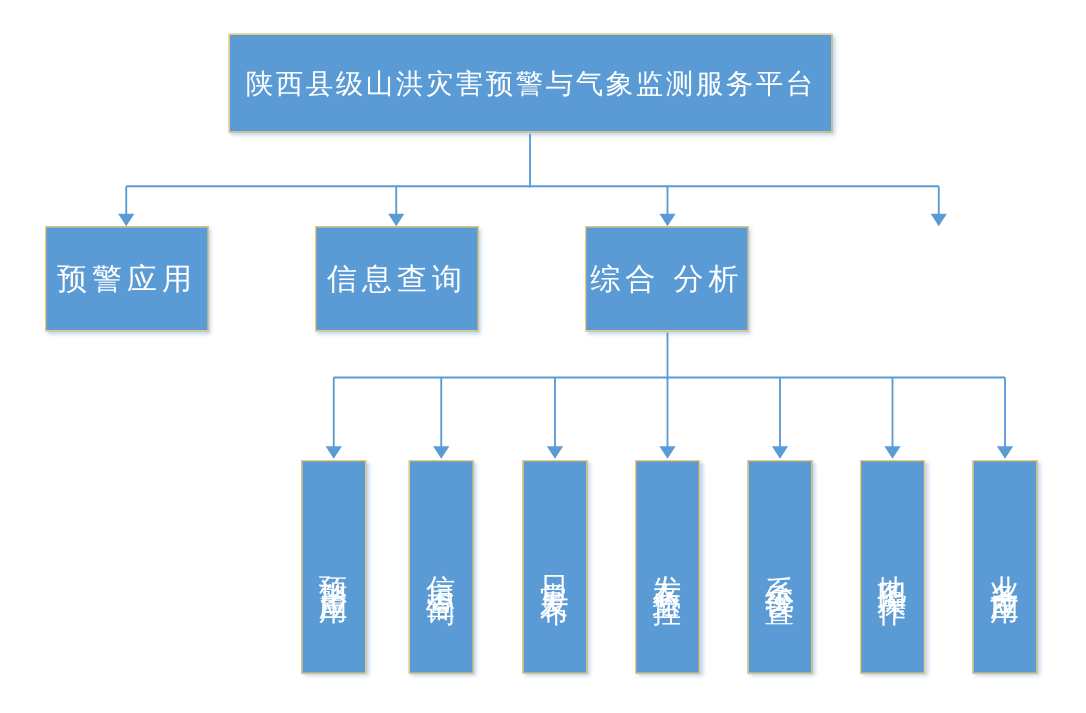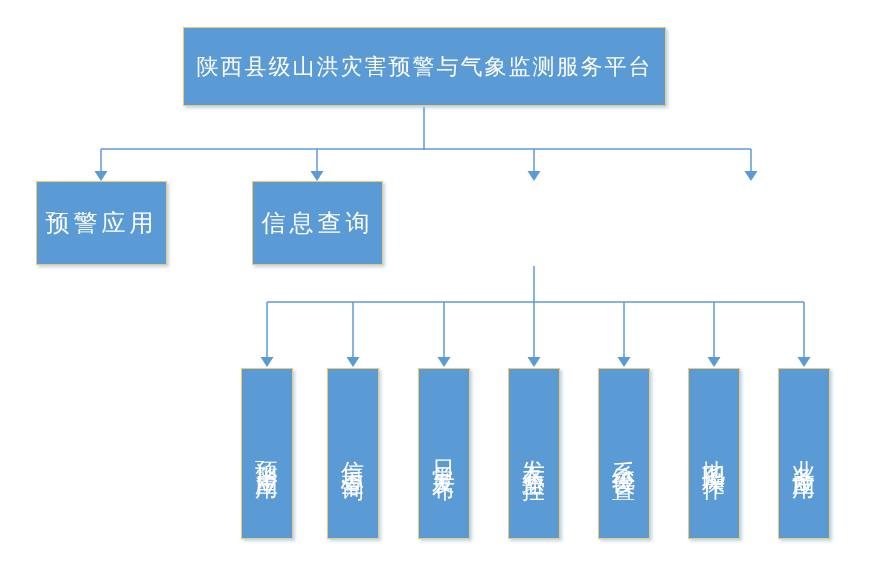--- a/index.html
+++ b/index.html
@@ -106,20 +106,21 @@
       <polygon points="707.5,357 720.5,357 714,367"></polygon>
       <line x1="804" y1="302" x2="804" y2="358"></line>
       <polygon points="797.5,357 810.5,357 804,367"></polygon>
     </g>
   </svg>
 
   <div class="node root">陕西县级山洪灾害预警与气象监测服务平台</div>
 
   <div class="node l2" style="left:36px">预警应用</div>
   <div class="node l2" style="left:252px">信息查询</div>
+  <div class="node l2" style="left:468px">综合 分析</div>
 
   <div class="node l3" style="left:241px">预警应用</div>
   <div class="node l3" style="left:327px">信息查询</div>
   <div class="node l3" style="left:418px">日常发布</div>
   <div class="node l3" style="left:508px">发布监控</div>
   <div class="node l3" style="left:598px">系统设置</div>
   <div class="node l3" style="left:688px">地图操作</div>
   <div class="node l3" style="left:778px">业务应用</div>
 
 </div>

